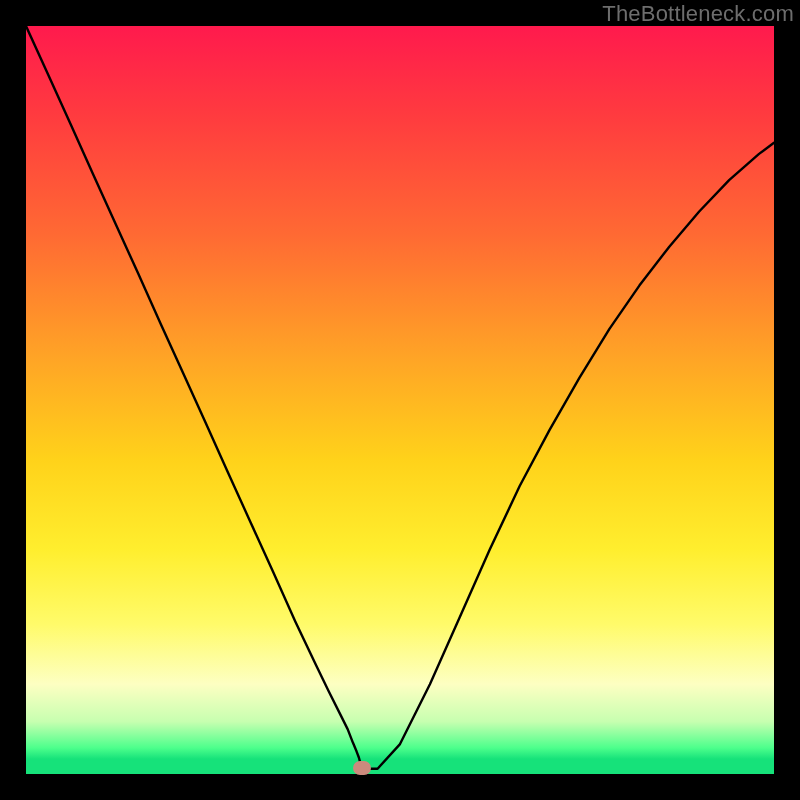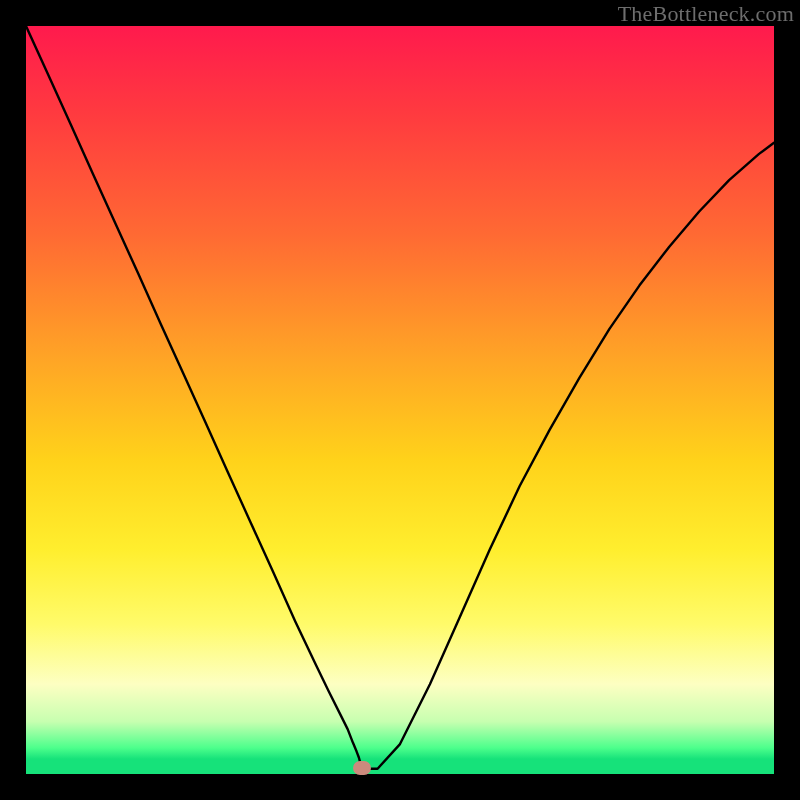--- a/index.html
+++ b/index.html
@@ -43,21 +43,21 @@
     position: absolute;
     width: 18px;
     height: 14px;
     border-radius: 7px;
     background: #cc8a7d;
   }
   .watermark {
     position: absolute;
     top: 1px;
     right: 6px;
-    font-family: Liberation Serif, serif;
+    font-family: Liberation Sans, sans-serif;
     font-size: 22px;
     color: #6d6d6d;
     letter-spacing: 0.2px;
     font-weight: 400;
   }
 </style>
 </head>
 <body>
 
 <div class="frame">

